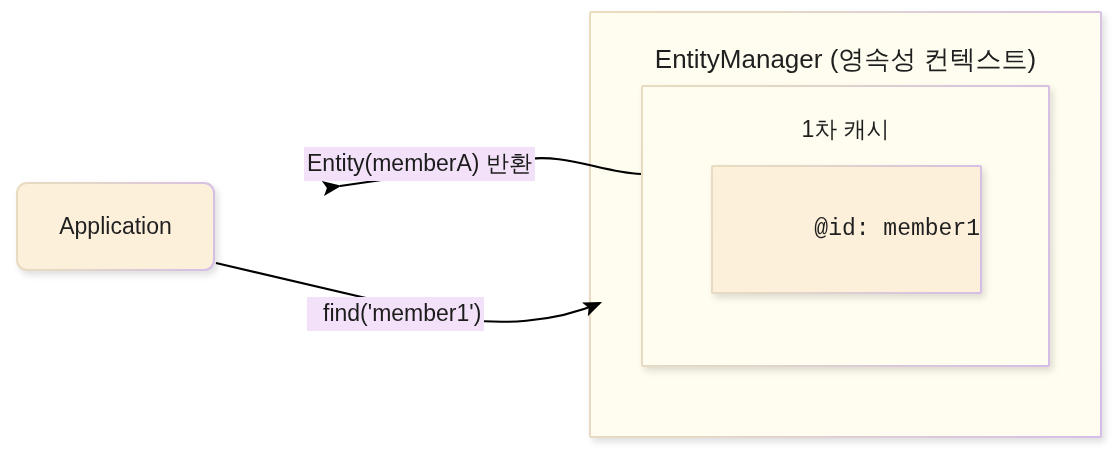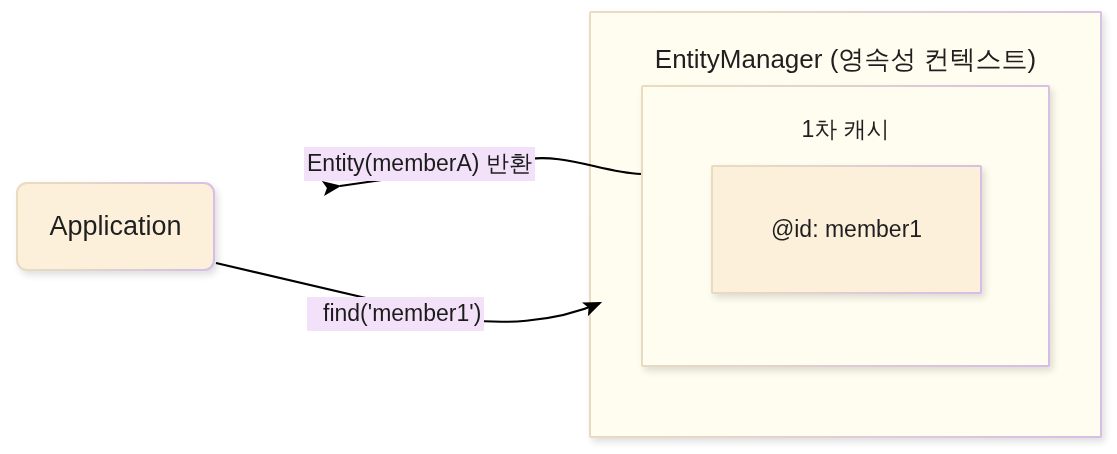--- a/index.html
+++ b/index.html
@@ -92,21 +92,22 @@
     border: 2px solid transparent;
     border-radius: 2px;
     background-image:
       linear-gradient(#fcf0db, #fcf0db),
       linear-gradient(100deg, #e9dcc0 0%, #e3d4c9 40%, #dbc6da 70%, #d6bde8 100%);
     background-origin: border-box;
     background-clip: padding-box, border-box;
     box-shadow: 3px 4px 7px rgba(0,0,0,0.13);
     flex-direction: column;
     justify-content: center;
-    align-items: center;
+    align-items: flex-end;
+    font-family: Liberation Mono, monospace;
   }
   #entity-box .line {
     font-size: 23px;
     line-height: 1.42;
   }
 
   
   #app-box {
     left: 16px;
     top: 182px;
@@ -118,21 +119,21 @@
     background-image:
       linear-gradient(#fcf0db, #fcf0db),
       linear-gradient(100deg, #e9dcc0 0%, #e4d6c7 35%, #ddc9d6 65%, #d6bde8 100%);
     background-origin: border-box;
     background-clip: padding-box, border-box;
     box-shadow: 3px 4px 7px rgba(0,0,0,0.13);
     align-items: center;
     justify-content: center;
   }
   #app-box .line {
-    font-size: 27px;
+    font-size: 23px;
   }
 
   
   #edges {
     position: absolute;
     left: 0;
     top: 0;
     width: 1117px;
     height: 454px;
     pointer-events: none;

